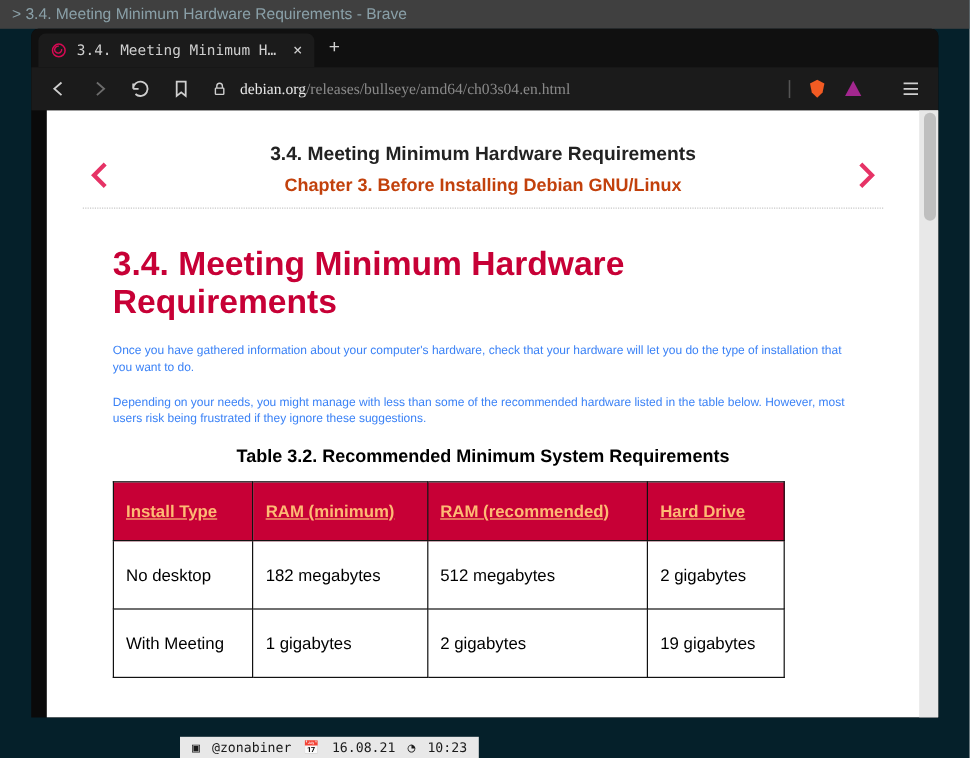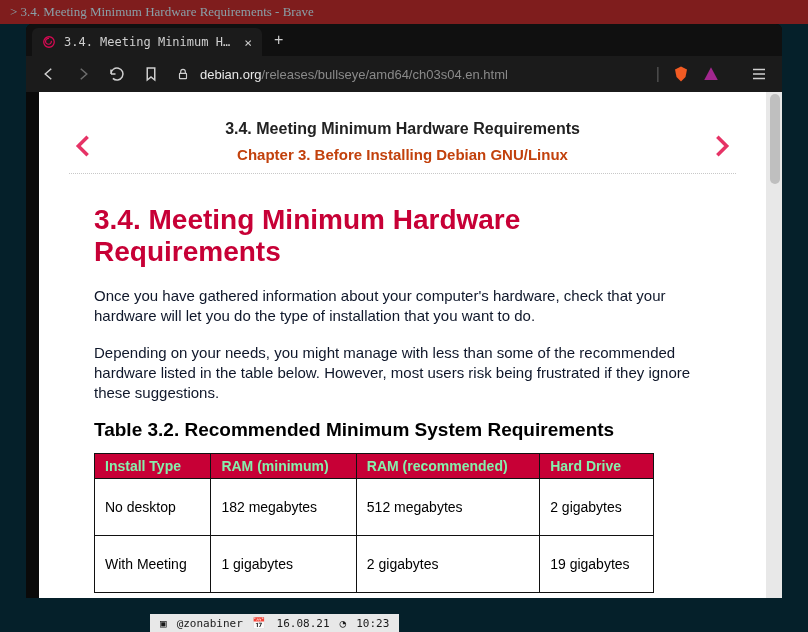--- a/index.html
+++ b/index.html
@@ -1,48 +1,48 @@
 <!DOCTYPE html>
 <html><head>
 <meta charset="utf-8">
 <style>
   * { margin: 0; padding: 0; box-sizing: border-box; }
   body { font-family: "Liberation Sans", "DejaVu Sans", Arial, sans-serif; background: #05202a; width: 808px; height: 632px; overflow: hidden; position: relative; }
-  .titlebar { height: 24px; background: #7f1d1d; color: #8aa0a8; font-family: Liberation Serif, serif; font-size: 13px; padding: 4px 10px; }
+  .titlebar { height: 24px; background: #404040; color: #8aa0a8; font-family: Liberation Sans, sans-serif; font-size: 13px; padding: 4px 10px; }
   .window { position: absolute; top: 24px; left: 26px; width: 756px; height: 574px; background: #0a0a0a; border-radius: 6px 6px 0 0; overflow: hidden; display: flex; flex-direction: column; }
   .tabbar { height: 32px; background: #101010; display: flex; align-items: center; padding-left: 6px; }
   .tab { display: flex; align-items: center; gap: 8px; background: #1b1b1b; height: 28px; padding: 0 10px; border-radius: 6px 6px 0 0; color: #cfcfcf; font-family: "DejaVu Sans Mono", monospace; font-size: 12px; max-width: 230px; margin-top: 4px; }
   .tab .favicon svg { width: 14px; height: 14px; display:block; }
   .tab-title { white-space: nowrap; overflow: hidden; text-overflow: ellipsis; flex:1; }
   .newtab { color: #cfcfcf; margin-left: 12px; font-size: 16px; cursor: pointer; }
   .toolbar { height: 36px; background: #1b1b1b; display: flex; align-items: center; gap: 16px; padding: 0 14px; color: #cfcfcf; }
   .tool-icon { width: 18px; height: 18px; display:flex; align-items:center; justify-content:center; cursor:pointer; color:#cfcfcf; }
   .tool-icon svg { width: 100%; height: 100%; }
-  .urlbar { flex: 1; display: flex; align-items: center; gap: 10px; font-family: Liberation Sans, sans-serif; font-size: 13px; }
+  .urlbar { flex: 1; display: flex; align-items: center; gap: 10px; font-family: Liberation Serif, serif; font-size: 13px; }
   .url-host { color: #e8e8e8; }
   .url-path { color: #8a8a8a; }
   .right-icons { display:flex; gap:12px; align-items:center; }
   .right-icons .divider { color:#555; }
   .viewport { flex:1; background:#fff; display:flex; position:relative;margin-left:13px; }
   .scroll-gutter { width:16px; background:#e8e8e8; position:absolute; right:0; top:0; bottom:0; }
   .scroll-thumb { position:absolute; right:2px; top:2px; width:10px; height:90px; background:#bfbfbf; border-radius:5px; }
   .content { flex:1; overflow:hidden; padding-right:16px; }
   .navheader { padding: 28px 50px 10px; text-align:center; position:relative; border-bottom:1px dotted #c8c8c8; margin:0 30px; }
   .navheader .title1 { font-weight:bold; font-size:16px; color:#222; }
   .navheader .title2 { font-weight:bold; font-size:15px; color:#c2410c; margin-top:8px; }
   .chev { position:absolute; top:40px; color:#e63366; cursor:pointer; }
   .chev.left { left:0; }
   .chev.right { right:0; }
   .chev svg { width:28px; height:28px; }
   .article { padding: 30px 55px 0; }
   .h1 { font-size:28px; font-weight:bold; color:#c70036; margin-bottom:18px; }
-  .para { font-size:15px; color:#0f172a; margin-bottom:16px; line-height:1.35; }
-  .tablecap { font-weight:bold; font-size:19px; margin: 10px 0 12px; }
+  .para { font-size:10px; color:#3b82f6; margin-bottom:16px; line-height:1.35; }
+  .tablecap { font-weight:bold; font-size:15px; margin: 10px 0 12px; text-align: center; }
   table.reqs { border-collapse:collapse; width: 560px; }
-  table.reqs th { background:#c70036; color:#86efac; border:1px solid #111; padding:4px 10px; text-align:left; font-size:14px; }
+  table.reqs th { background:#c70036; color:#fdba74; border:1px solid #111; padding:16px 10px; text-align:left; font-size:14px;text-decoration:underline; }
   table.reqs td { border:1px solid #111; padding:20px 10px; font-size:14px; }
   .statusbar { position:absolute; bottom:0; left:150px; height:18px; display:flex; align-items:center; gap:10px; font-family:"DejaVu Sans Mono", monospace; font-size:11px; color:#1a1a1a; background:#e8e8e8; padding:0 10px; }
   .statusbar .glyph { font-size:11px; }
   .close-x { cursor:pointer; font-size:13px; color:#cfcfcf; }
   .ham svg { width:18px; height:18px; }
 </style>
 </head>
 <body>
 
 <div class="titlebar">&gt; 3.4. Meeting Minimum Hardware Requirements - Brave</div>

